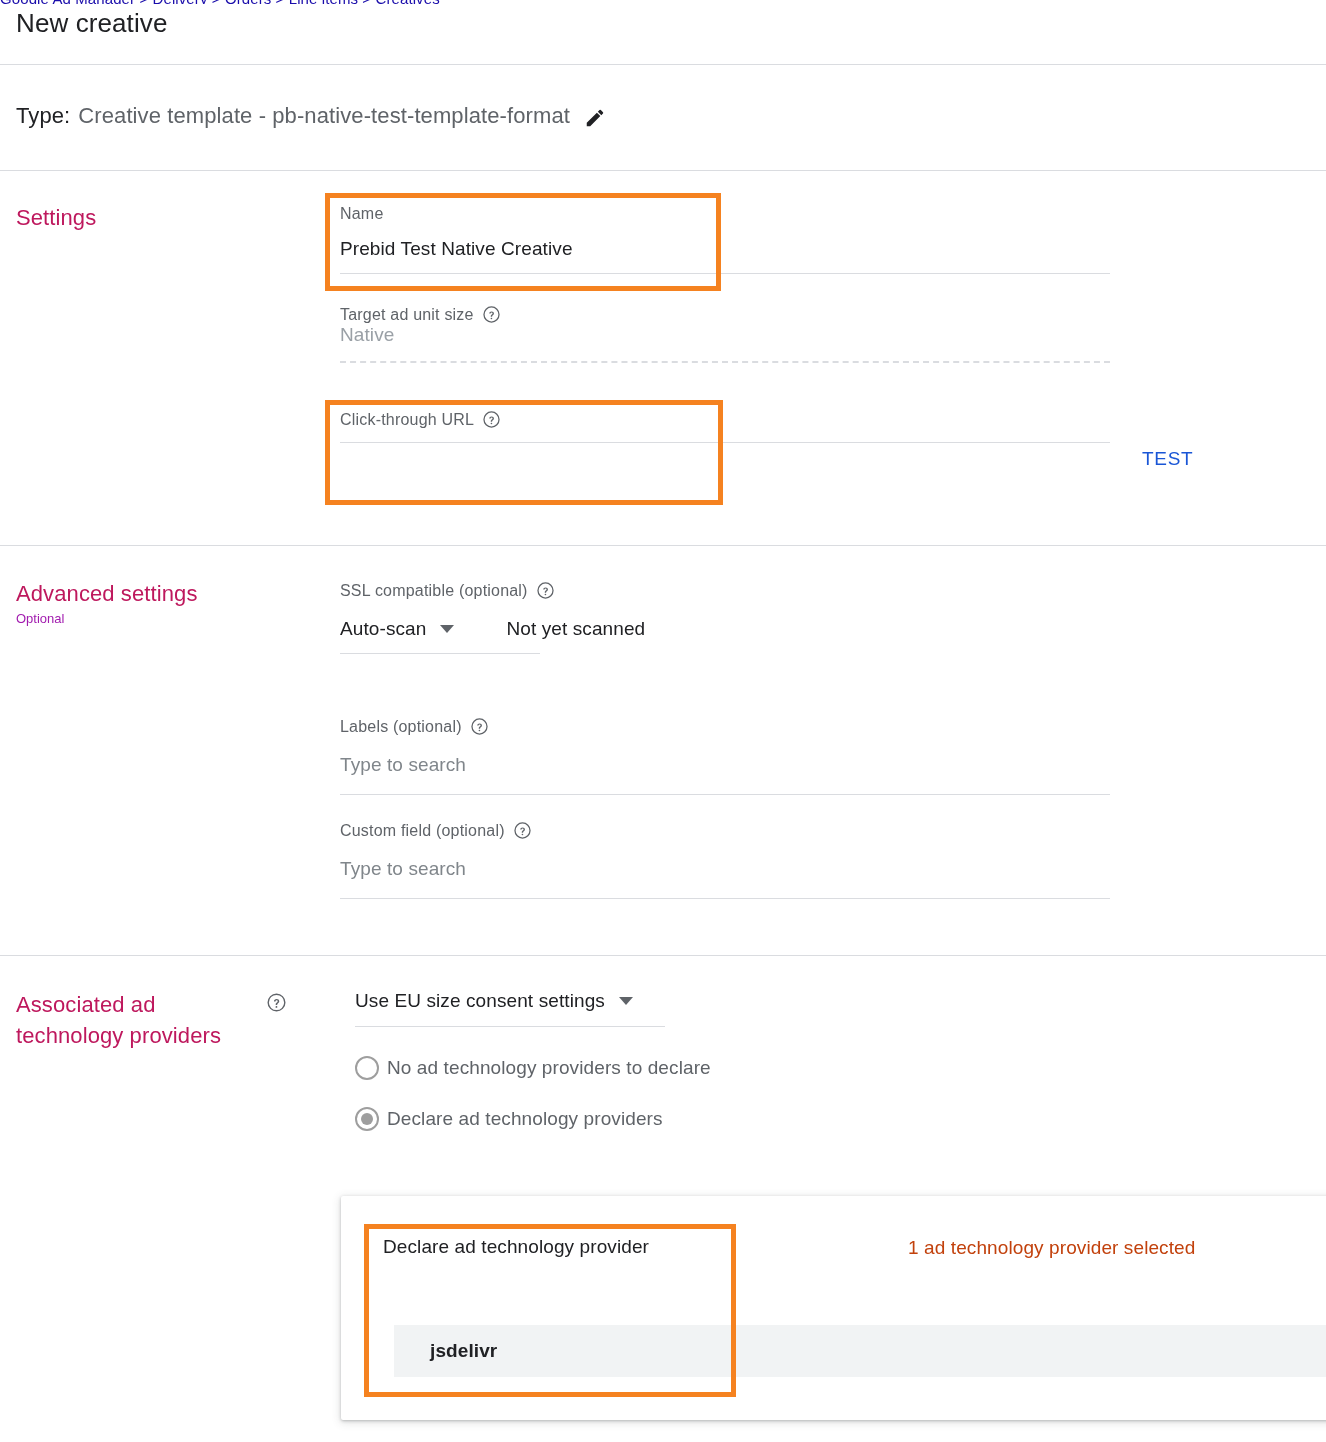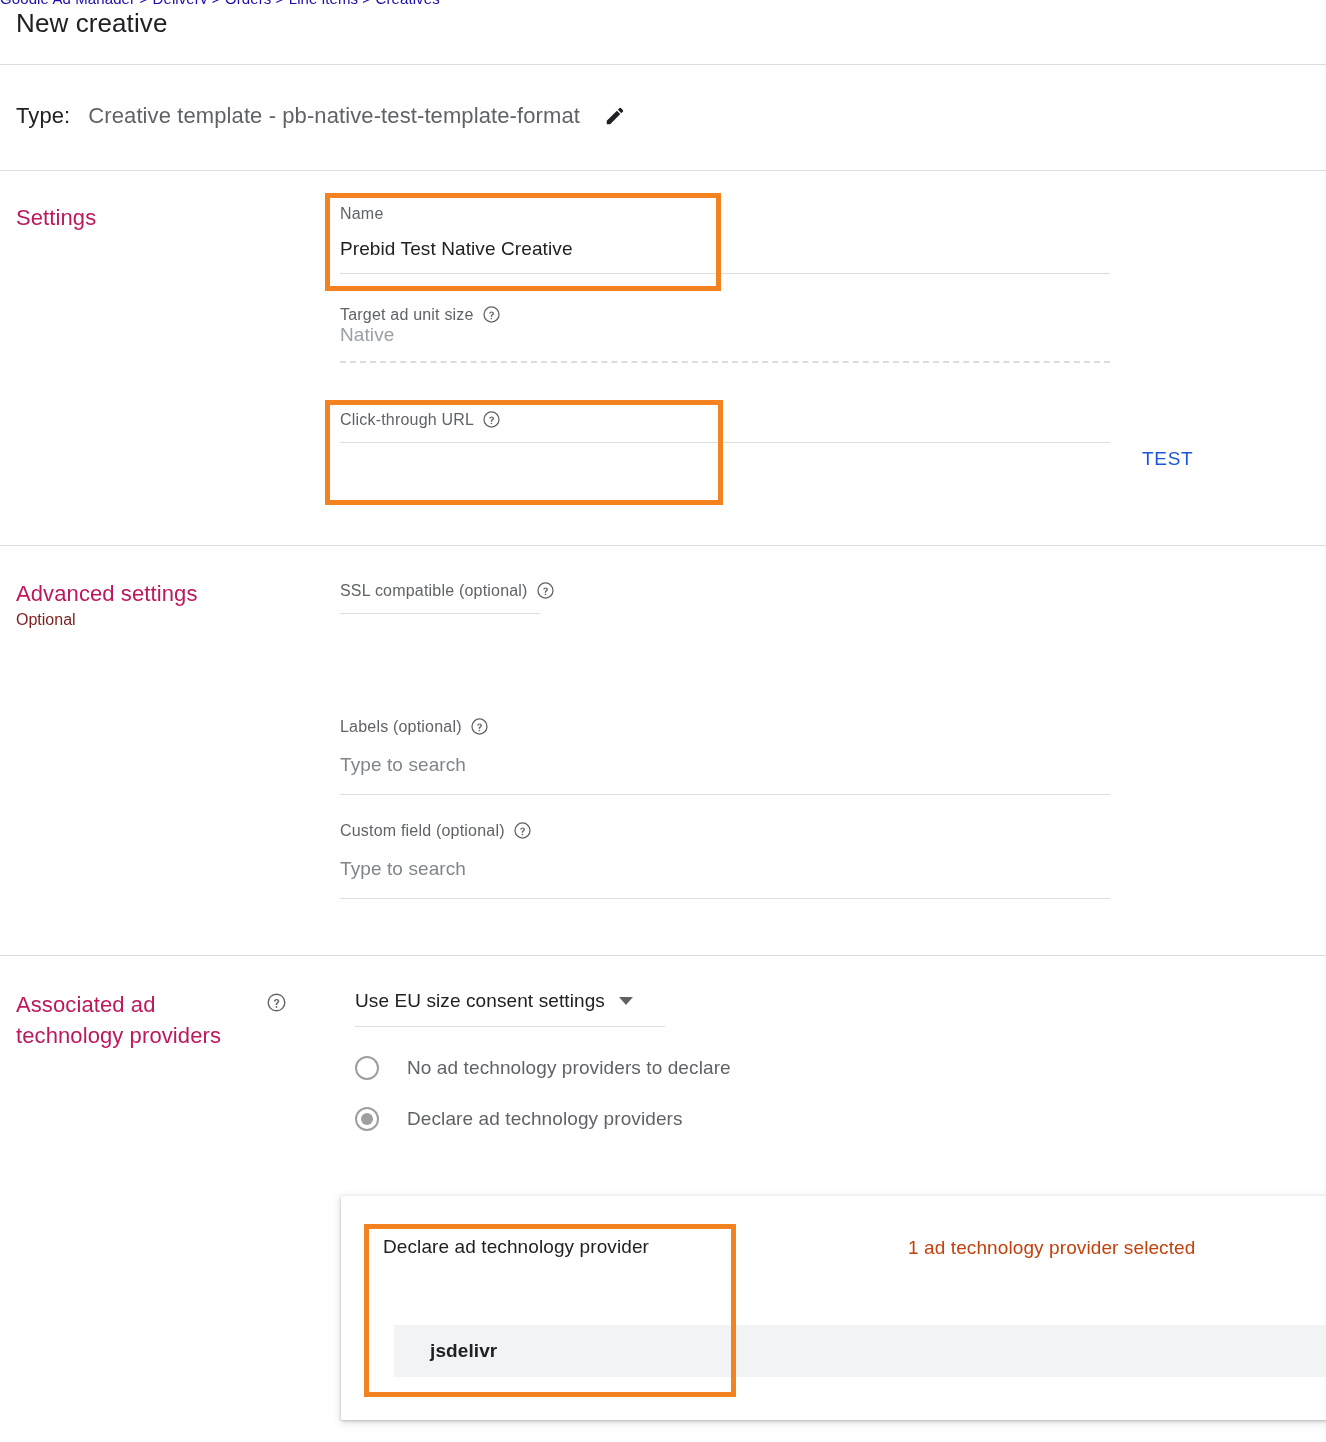--- a/index.html
+++ b/index.html
@@ -43,22 +43,22 @@
     font-weight: 400;
     color: #202124;
     letter-spacing: .1px;
   }
 
   
   #type-row {
     left: 16px; top: 103px;
     font-size: 22px;
     display: flex;
-    align-items: center;
-    gap: 10px;
+    align-items: flex-end;
+    gap: 0;
     letter-spacing: .1px;
   }
   #type-row .type-label { color: #202124; }
   #type-row .type-value { color: #5f6368; margin-left: 8px; }
   #type-edit-icon {
     margin-left: 14px;
     display: inline-flex;
     align-items: center;
     cursor: pointer;
   }
@@ -66,22 +66,22 @@
   
   .section-title {
     left: 16px;
     font-size: 22px;
     font-weight: 400;
     color: #be185d;
     letter-spacing: .1px;
   }
   .section-sub {
     left: 16px;
-    font-size: 16px;
-    color: #7f1d1d;
+    font-size: 13px;
+    color: #a21caf;
   }
 
   
   .field {
     left: 340px;
     width: 770px;
   }
   .field-label {
     font-size: 16px;
     color: #5f6368;
@@ -144,21 +144,21 @@
     border-right: 7px solid transparent;
     border-top: 8px solid #5f6368;
     margin-left: 14px;
     flex: 0 0 auto;
   }
 
   
   .radio-row {
     display: flex;
     align-items: center;
-    gap: 28px;
+    gap: 8px;
     cursor: pointer;
   }
   .radio {
     width: 24px; height: 24px;
     border-radius: 50%;
     border: 2px solid #9e9e9e;
     box-sizing: border-box;
     position: relative;
     flex: 0 0 auto;
   }
@@ -291,20 +291,25 @@
 <div class="abs field" style="top:581px;">
   <div class="field-label">
     <span>SSL compatible (optional)</span>
     <span class="help-icon">
       <svg width="19" height="19" viewBox="0 0 24 24" aria-hidden="true">
         <circle cx="12" cy="12" r="9.5" fill="none" stroke="#5f6368" stroke-width="1.6"></circle>
         <path fill="#5f6368" d="M11.07 14.9h1.72v-.37c0-.62.29-1.03.97-1.56.83-.64 1.33-1.27 1.33-2.33 0-1.56-1.2-2.54-2.95-2.54-1.78 0-2.96 1.05-3.03 2.66h1.73c.05-.79.55-1.24 1.28-1.24.72 0 1.2.44 1.2 1.11 0 .58-.28.93-.93 1.43-.8.6-1.32 1.1-1.32 2.22v.62zm.85 3.2c.6 0 1.07-.46 1.07-1.05 0-.59-.47-1.05-1.07-1.05-.6 0-1.07.46-1.07 1.05 0 .59.47 1.05 1.07 1.05z"></path>
       </svg>
     </span>
   </div>
+  <div class="select-row" style="margin-top:18px;">
+    <span class="select-value">Auto-scan</span>
+    <span class="caret"></span>
+    <span class="select-value" style="margin-left:52px;color:#202124;">Not yet scanned</span>
+  </div>
   <div class="underline" style="margin-top:13px;width:200px;"></div>
 </div>
 
 <div class="abs field" style="top:717px;">
   <div class="field-label">
     <span>Labels (optional)</span>
     <span class="help-icon">
       <svg width="19" height="19" viewBox="0 0 24 24" aria-hidden="true">
         <circle cx="12" cy="12" r="9.5" fill="none" stroke="#5f6368" stroke-width="1.6"></circle>
         <path fill="#5f6368" d="M11.07 14.9h1.72v-.37c0-.62.29-1.03.97-1.56.83-.64 1.33-1.27 1.33-2.33 0-1.56-1.2-2.54-2.95-2.54-1.78 0-2.96 1.05-3.03 2.66h1.73c.05-.79.55-1.24 1.28-1.24.72 0 1.2.44 1.2 1.11 0 .58-.28.93-.93 1.43-.8.6-1.32 1.1-1.32 2.22v.62zm.85 3.2c.6 0 1.07-.46 1.07-1.05 0-.59-.47-1.05-1.07-1.05-.6 0-1.07.46-1.07 1.05 0 .59.47 1.05 1.07 1.05z"></path>

